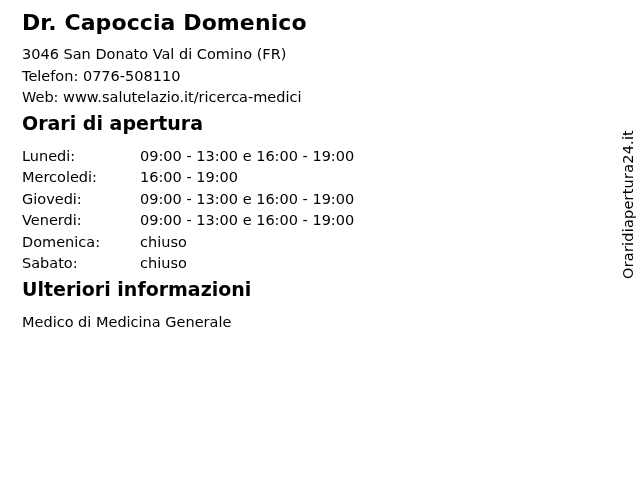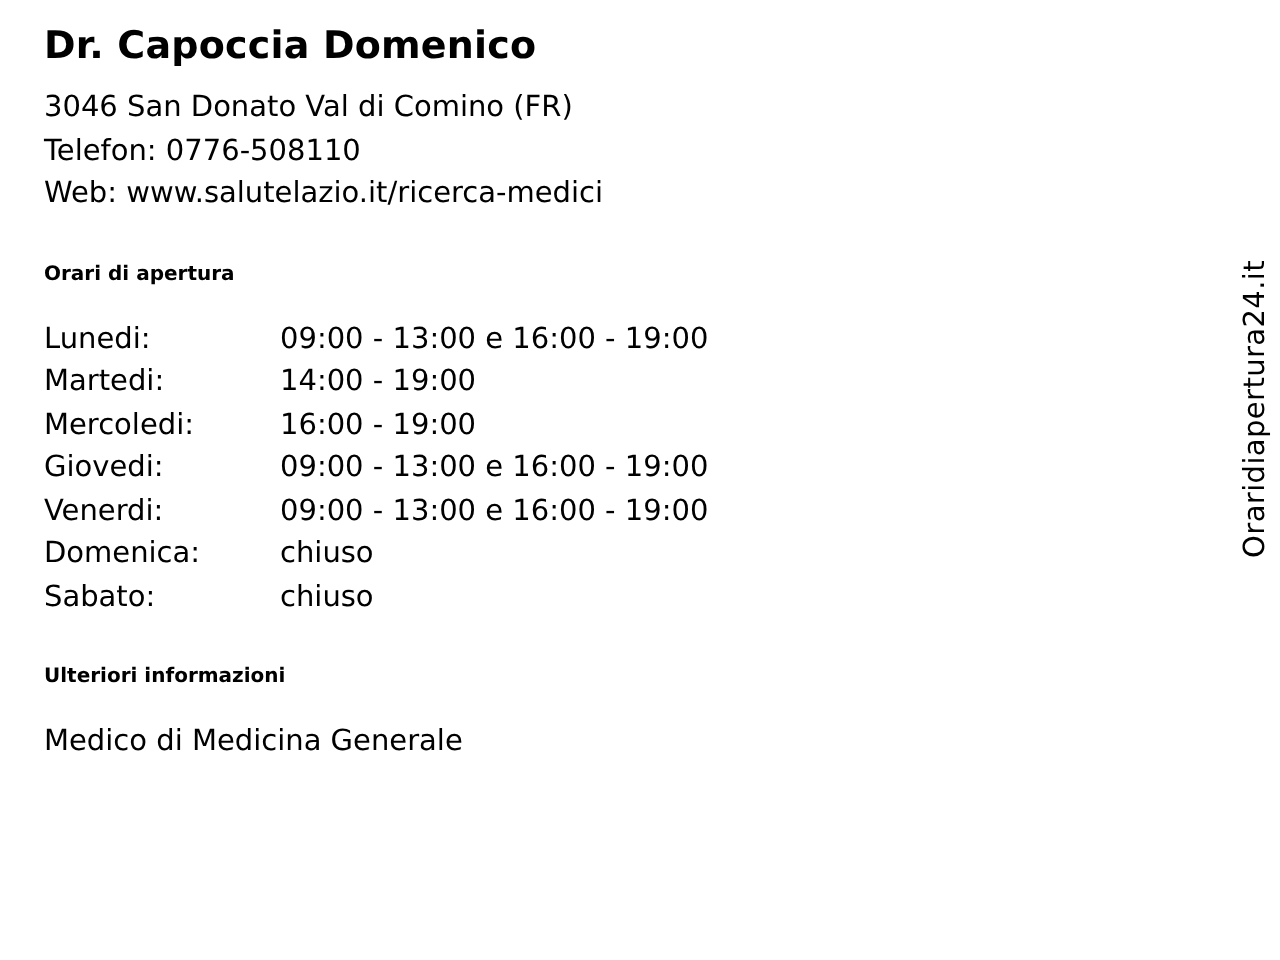--- a/index.html
+++ b/index.html
@@ -22,37 +22,37 @@
     width: 640px;
     height: 480px;
   }
   .content {
     position: absolute;
     left: 22px;
     top: 10px;
     width: 570px;
   }
   .title {
-    font-size: 19px;
+    font-size: 22px;
     font-weight: bold;
     line-height: 26px;
     margin: 0 0 8px 0;
     letter-spacing: 0.1px;
   }
   .addr-line {
     font-size: 14.5px;
     line-height: 21.5px;
     margin: 0;
     white-space: pre;
   }
   .section-head {
-    font-size: 10px;
+    font-size: 19px;
     font-weight: bold;
     line-height: 21px;
-    margin: 18px 0 12px 0;
+    margin: 4px 0 12px 0;
   }
   .hours {
     border-collapse: collapse;
   }
   .hours td {
     font-size: 14.5px;
     line-height: 21.5px;
     padding: 0;
     vertical-align: top;
     white-space: pre;
@@ -95,24 +95,20 @@
 
     <h2 class="section-head">Orari di apertura</h2>
 
     <table class="hours">
       <tbody>
         <tr>
           <td class="day">Lunedi:</td>
           <td class="time">09:00 - 13:00 e 16:00 - 19:00</td>
         </tr>
         <tr>
-          <td class="day">Martedi:</td>
-          <td class="time">14:00 - 19:00</td>
-        </tr>
-        <tr>
           <td class="day">Mercoledi:</td>
           <td class="time">16:00 - 19:00</td>
         </tr>
         <tr>
           <td class="day">Giovedi:</td>
           <td class="time">09:00 - 13:00 e 16:00 - 19:00</td>
         </tr>
         <tr>
           <td class="day">Venerdi:</td>
           <td class="time">09:00 - 13:00 e 16:00 - 19:00</td>

